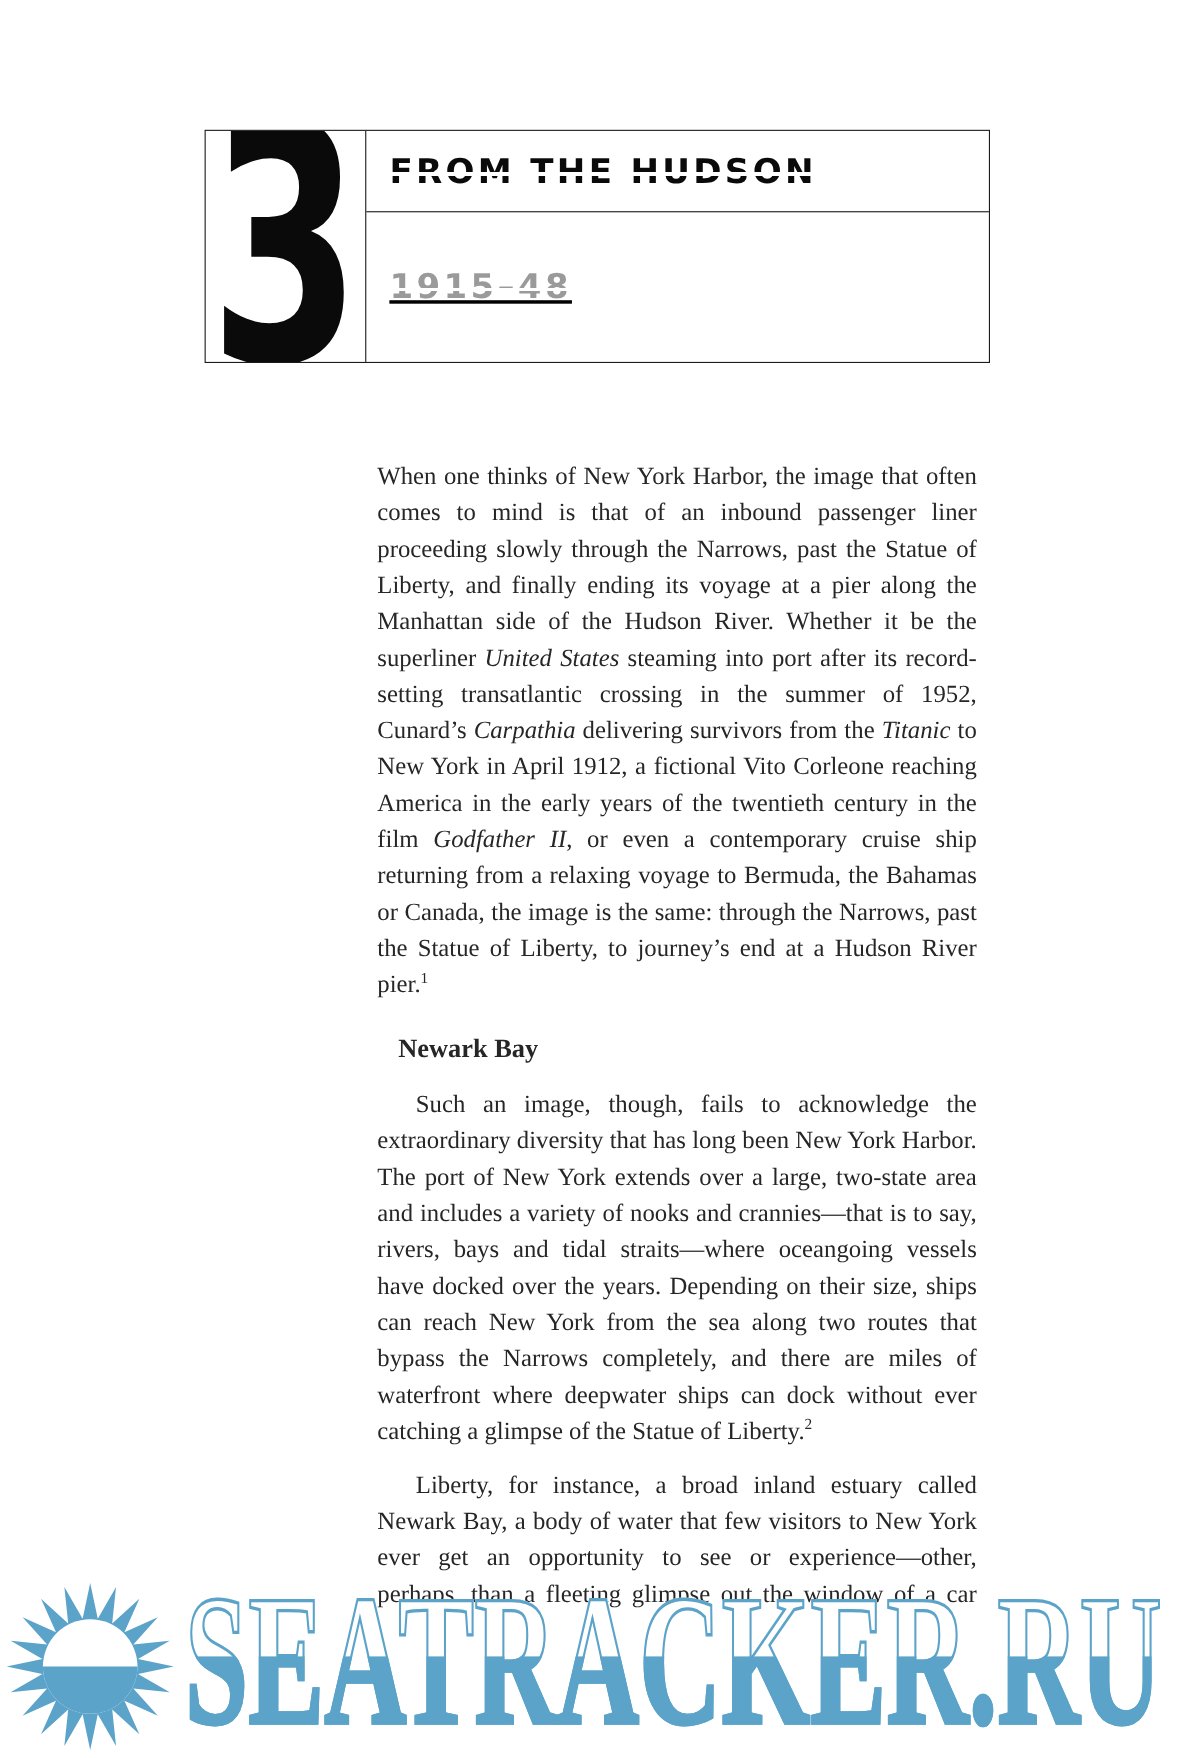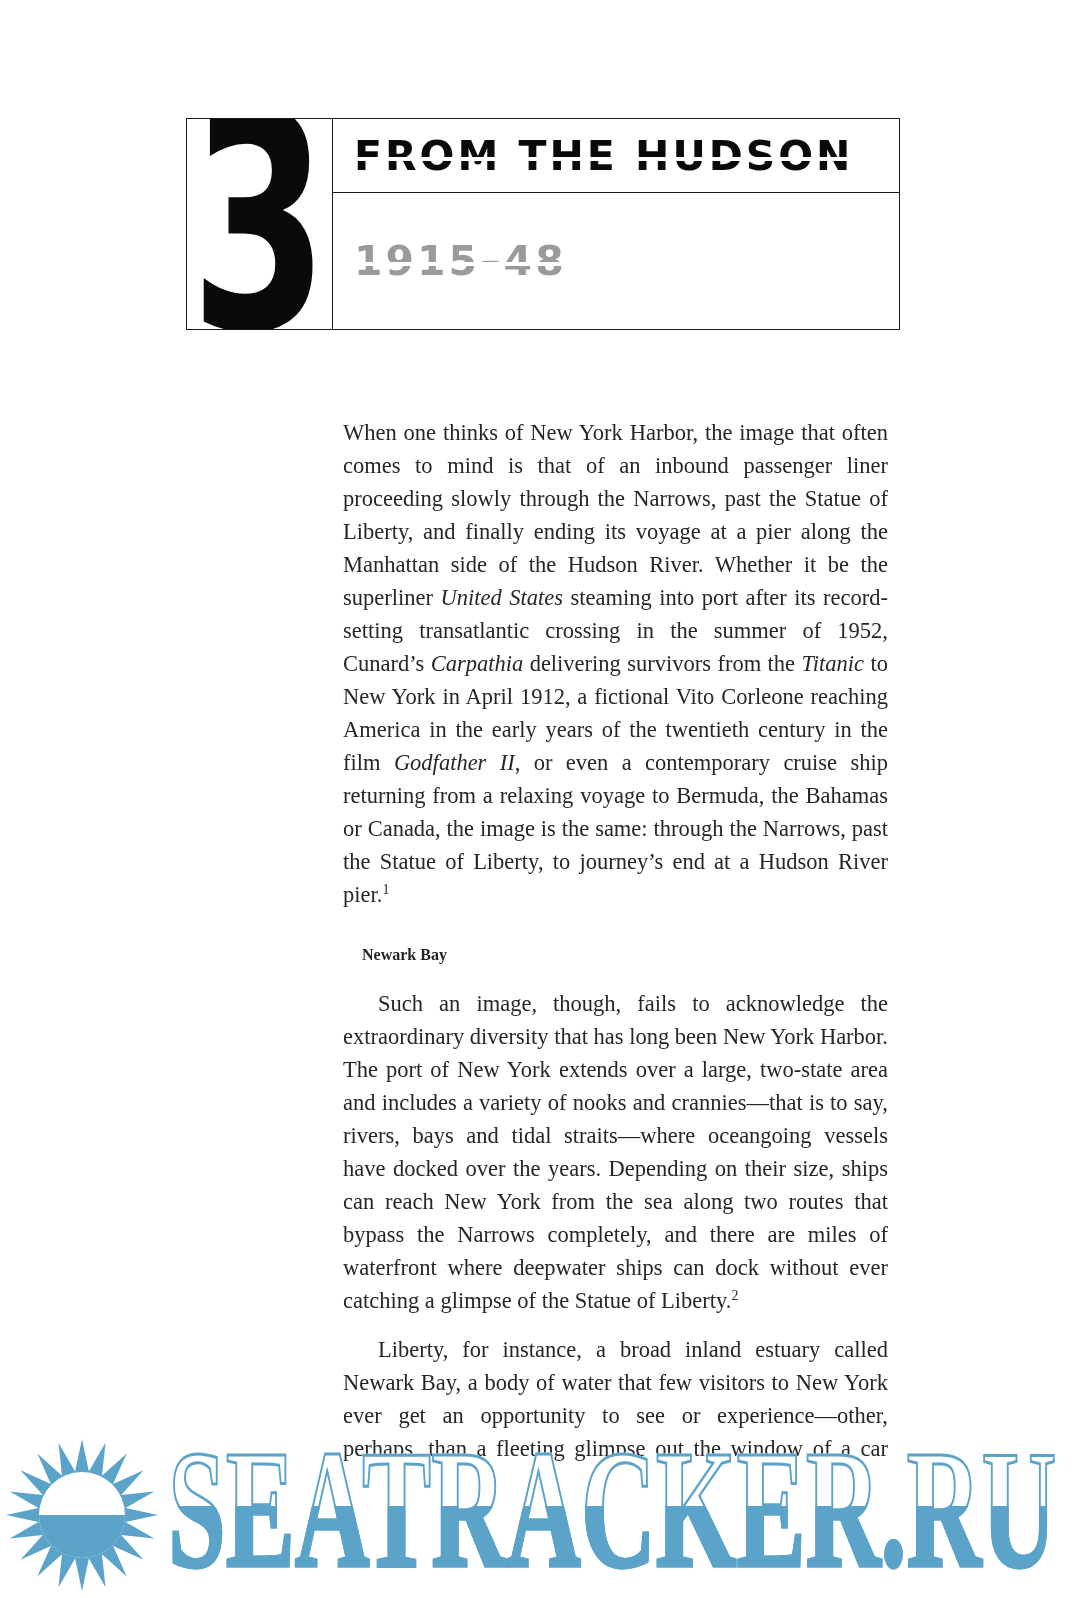--- a/index.html
+++ b/index.html
@@ -37,25 +37,25 @@
     font-size: 300px; line-height: 209px;
     color: var(--title-ink);
     transform: scaleX(0.66);
     transform-origin: 50% 50%;
     display: inline-block;
   }
   .rows { flex: 1 1 auto; display: flex; flex-direction: column; }
   .hrow { display: flex; align-items: center; padding-left: 21px; }
   .hrow1 { height: 74px; border-bottom: 1.5px solid var(--border-ink); }
   .hrow2 { height: 66px; border-bottom: 1.5px solid var(--border-ink); }
-  .hrow3 { flex: 1; }
+  .hrow3 { flex: 1; text-decoration: underline; }
   .stencil {
     font-family: "DejaVu Sans", sans-serif;
     font-weight: bold;
-    font-size: 41px;
+    font-size: 31px;
     letter-spacing: 3px;
     white-space: nowrap;
   }
   .slit-black { color: var(--title-ink); }
   .slit-gray  { color: var(--years-ink); }
   @supports ((-webkit-background-clip: text) or (background-clip: text)) {
     .slit-black {
       background-image: linear-gradient(to bottom,
         #0a0a0a 0%, #0a0a0a 52%, #ffffff 52%, #ffffff 60%, #0a0a0a 60%, #0a0a0a 100%);
       -webkit-background-clip: text; background-clip: text; color: transparent;
@@ -73,21 +73,21 @@
     font-size: 22.5px; line-height: 33px;
     color: var(--body-ink);
     text-align: justify;
   }
   .text-col p { margin: 16px; }
   .text-col p.indent { text-indent: 35px; }
   .text-col p.cut { text-align-last: justify; }
   .it { font-style: italic; }
   sup.fn { font-size: 0.62em; line-height: 0; vertical-align: super; }
   .section-heading {
-    font-weight: bold; font-size: 16px; line-height: 33px;
+    font-weight: bold; font-size: 24px; line-height: 33px;
     padding-left: 35px;
     margin-top: 27px; margin-bottom: 16px;
     color: var(--body-ink);
     text-align: left;
   }
 
   
   .watermark {
     position: absolute; left: 0; top: 1398px; width: 1080px; height: 200px;
   }

